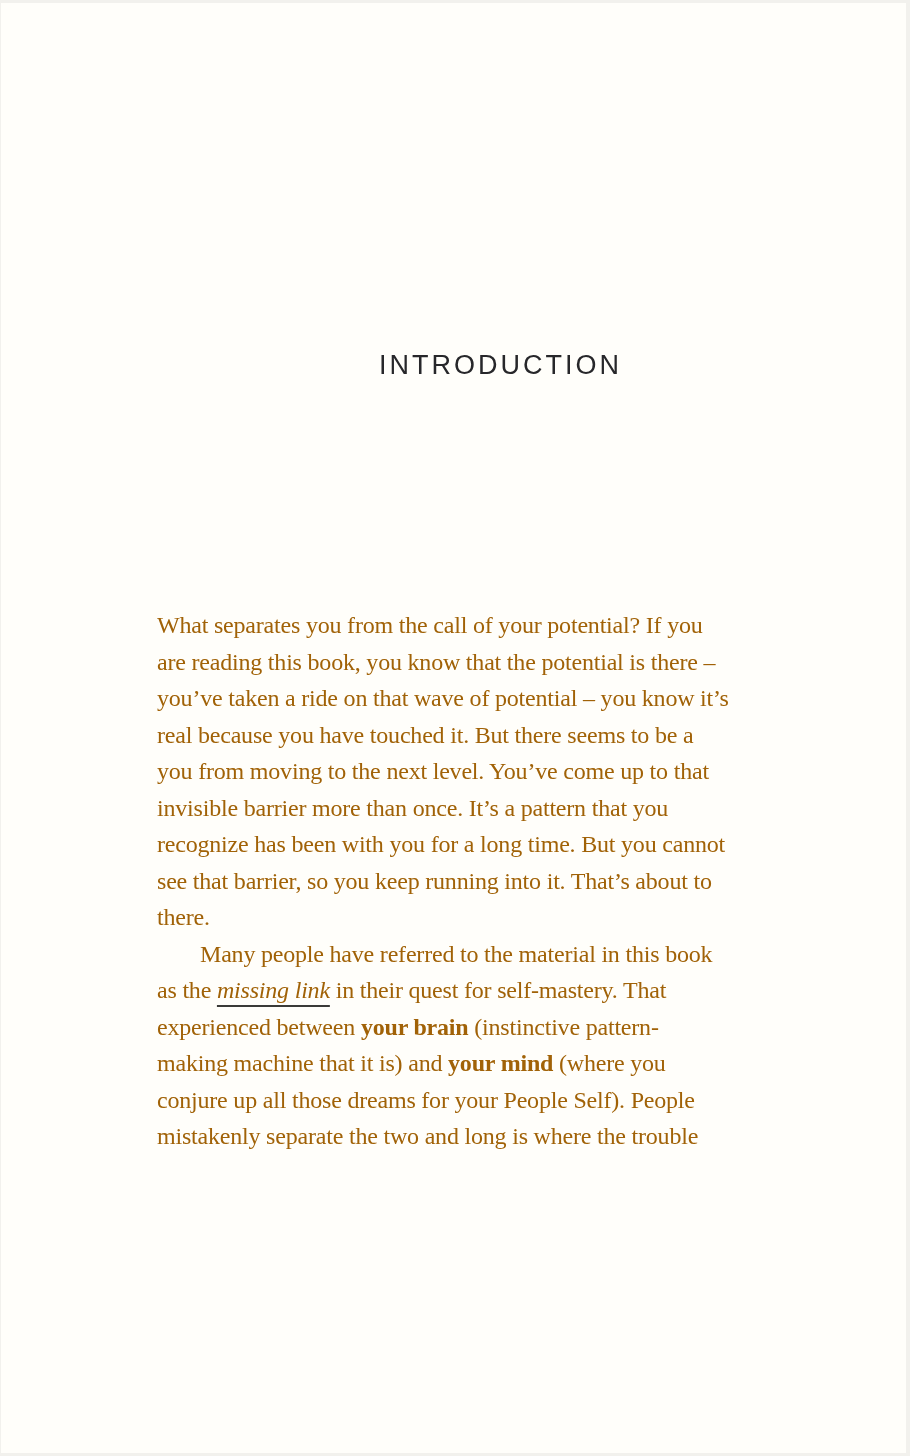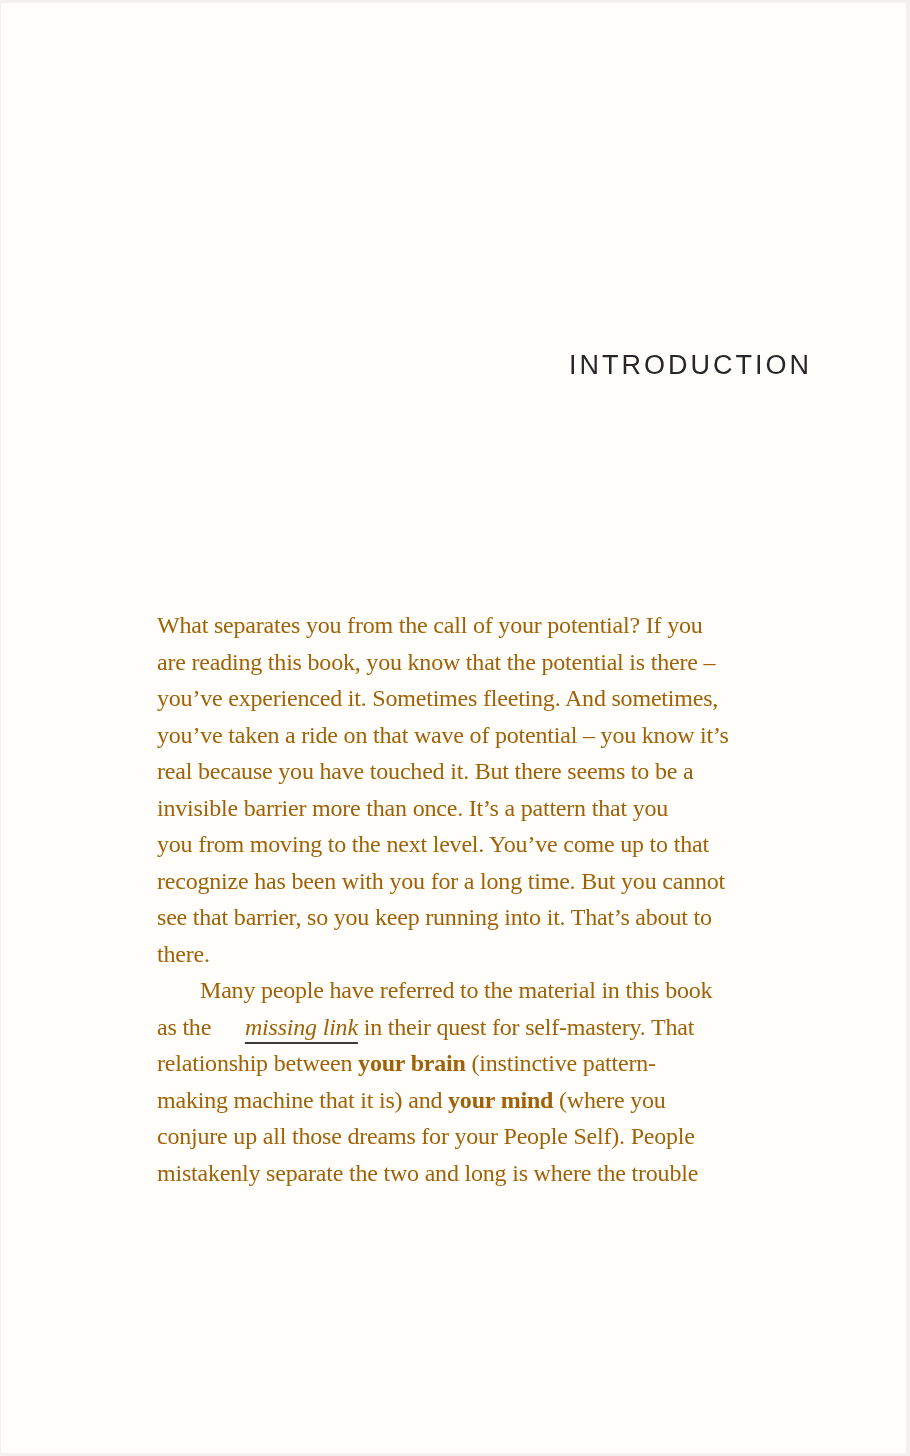--- a/index.html
+++ b/index.html
@@ -16,24 +16,24 @@
     position: absolute;
     top: 3px;
     left: 1px;
     right: 4px;
     bottom: 3px;
     background: #fffefa;
   }
   .chapter-title {
     position: absolute;
     top: 349px;
-    left: 156px;
+    left: 172px;
     width: 655px;
     margin: 0;
-    text-align: right;
+    text-align: center;
     font-family: "Liberation Sans", sans-serif;
     font-weight: 400;
     font-size: 27px;
     line-height: 27px;
     letter-spacing: 3px;
     color: #27272a;
   }
   .page-body {
     position: absolute;
     top: 604px;
@@ -48,43 +48,41 @@
   .line { white-space: pre; }
   .line.indent { text-indent: 43px; }
   .seg-b { font-weight: bold; }
   .seg-iu {
     font-style: italic;
     text-decoration: underline;
     text-underline-offset: 7px;
     text-decoration-thickness: 1.5px;
     text-decoration-color: #3a3a38;
     color: inherit;
-    margin-left: 28px;
   }
 </style>
 </head>
 <body>
 
 <div class="page">
   <h1 class="chapter-title">INTRODUCTION</h1>
   <div class="page-body">
       <div class="para">
         <div class="line"><span>What separates you from the call of your potential? If you</span></div>
         <div class="line"><span>are reading this book, you know that the potential is there –</span></div>
-        <div class="line"><span>you’ve experienced it. Sometimes fleeting. And sometimes,</span></div>
         <div class="line"><span>you’ve taken a ride on that wave of potential – you know it’s</span></div>
         <div class="line"><span>real because you have touched it. But there seems to be a</span></div>
+        <div class="line"><span>you from moving to the next level. You’ve come up to that</span></div>
         <div class="line"><span>invisible barrier more than once. It’s a pattern that you</span></div>
-        <div class="line"><span>you from moving to the next level. You’ve come up to that</span></div>
         <div class="line"><span>recognize has been with you for a long time. But you cannot</span></div>
         <div class="line"><span>see that barrier, so you keep running into it. That’s about to</span></div>
         <div class="line"><span>there.</span></div>
       </div>
       <div class="para">
         <div class="line indent"><span>Many people have referred to the material in this book</span></div>
         <div class="line"><span>as the </span><span class="seg-iu">missing link</span><span> in their quest for self-mastery. That</span></div>
-        <div class="line"><span>relationship between </span><span class="seg-b">your brain</span><span> (instinctive pattern-</span></div>
+        <div class="line"><span>experienced between </span><span class="seg-b">your brain</span><span> (instinctive pattern-</span></div>
         <div class="line"><span>making machine that it is) and </span><span class="seg-b">your mind</span><span> (where you</span></div>
         <div class="line"><span>conjure up all those dreams for your People Self). People</span></div>
         <div class="line"><span>mistakenly separate the two and long is where the trouble</span></div>
       </div>
     </div>
 </div>
 
 </body></html>

